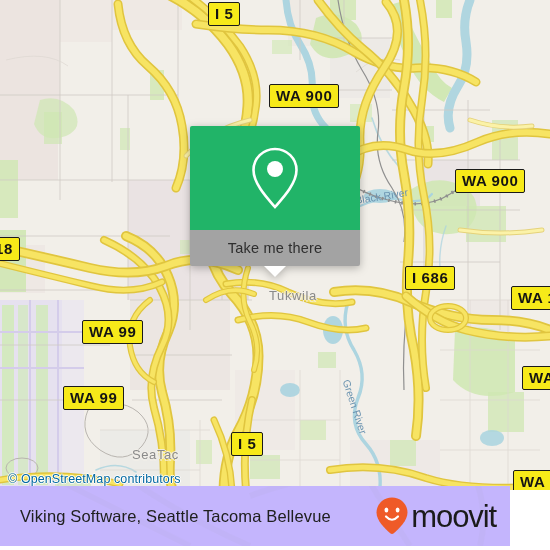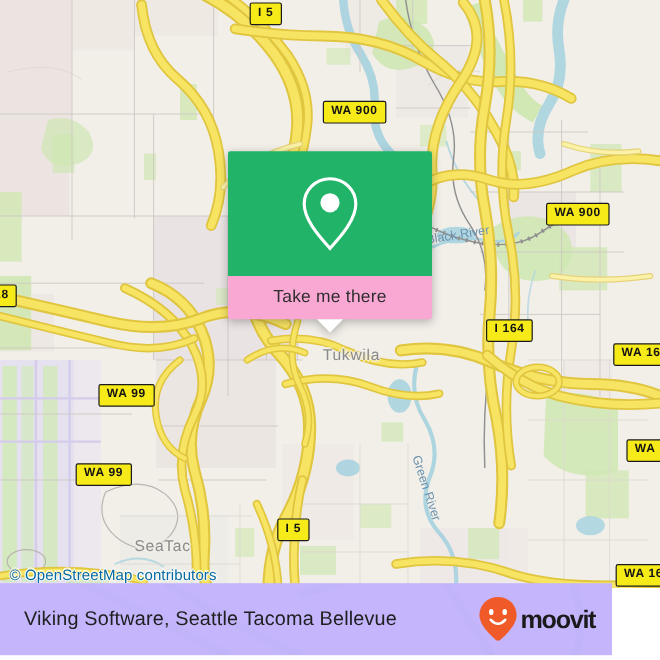--- a/index.html
+++ b/index.html
@@ -50,21 +50,21 @@
       0 1px 0 rgba(255,255,255,.9), 0 -1px 0 rgba(255,255,255,.9);
   }
 
   
   .shield {
     position: absolute;
     background: #f7ea19;
     border: 1.6px solid #1a1a1a;
     border-radius: 2px;
     color: #141414;
-    font-size: 10px;
+    font-size: 15px;
     font-weight: bold;
     letter-spacing: 0.6px;
     line-height: 1;
     padding: 3px 6px 4px 6px;
     white-space: nowrap;
     z-index: 25;
   }
 
   
   .place-label {
@@ -97,21 +97,21 @@
   }
   .popup-head {
     height: 104px;
     background: #21b468;
     border-radius: 2px 2px 0 0;
     display: flex;
     align-items: center;
     justify-content: center;
   }
   .popup-foot {
-    background: #f9a8d4;
+    background: #a3a3a3;
     height: 36px;
     display: flex;
     align-items: center;
     justify-content: center;
     border-radius: 0 0 2px 2px;
     position: relative;
   }
   .popup-foot-label {
     font-size: 14.5px;
     color: #2e2e2e;
@@ -159,25 +159,25 @@
     position: absolute;
     right: 14px;
     top: 50%;
     transform: translateY(-50%);
     display: flex;
     align-items: center;
     gap: 2px;
     z-index: 3;
   }
   .brand-word {
-    font-size: 21px;
+    font-size: 31px;
     color: #1b1b1b;
     letter-spacing: -1.1px;
     line-height: 1;
-    font-weight: bold;
+    font-weight: normal;
   }
 </style>
 </head>
 <body>
 
 <div id="root">
 
   <div class="map">
 
     <svg class="map-svg" width="550" height="490" viewBox="0 0 550 490">
@@ -378,30 +378,30 @@
         <path class="tr-case" stroke-width="5" d="M470 120 q30 10 62 6"></path>
         <path class="tr-fill" stroke-width="3" d="M470 120 q30 10 62 6"></path>
         <path class="tr-case" stroke-width="5" d="M460 230 q40 6 82 0"></path>
         <path class="tr-fill" stroke-width="3" d="M460 230 q40 6 82 0"></path>
         <path class="tr-case" stroke-width="5" d="M250 120 q-40 10 -64 36"></path>
         <path class="tr-fill" stroke-width="3" d="M250 120 q-40 10 -64 36"></path>
       </g>
     </svg>
 
     <div class="place-label" style="left:269px; top:288px;">Tukwila</div>
-    <div class="place-label" style="left:112px; top:447px;">SeaTac</div>
+    <div class="place-label" style="left:132px; top:447px;">SeaTac</div>
 
     <div class="water-label" style="left:355px; top:190px; transform:rotate(-9deg);">Black River</div>
     <div class="water-label" style="left:352px; top:378px; transform:rotate(72deg); transform-origin:left top;">Green River</div>
 
     <div class="shield" style="left:208px; top:2px;">I 5</div>
     <div class="shield" style="left:269px; top:84px;">WA 900</div>
     <div class="shield" style="left:455px; top:169px;">WA 900</div>
     <div class="shield" style="left:-12px; top:237px;">18</div>
-    <div class="shield" style="left:405px; top:266px;">I 164</div>
+    <div class="shield" style="left:405px; top:266px;">I 686</div>
     <div class="shield" style="left:511px; top:286px;">WA 167</div>
     <div class="shield" style="left:82px; top:320px;">WA 99</div>
     <div class="shield" style="left:63px; top:386px;">WA 99</div>
     <div class="shield" style="left:522px; top:366px;">WA 1</div>
     <div class="shield" style="left:231px; top:432px;">I 5</div>
     <div class="shield" style="left:513px; top:470px;">WA 16</div>
 
     <div class="attribution">© OpenStreetMap contributors</div>
   </div>
 

